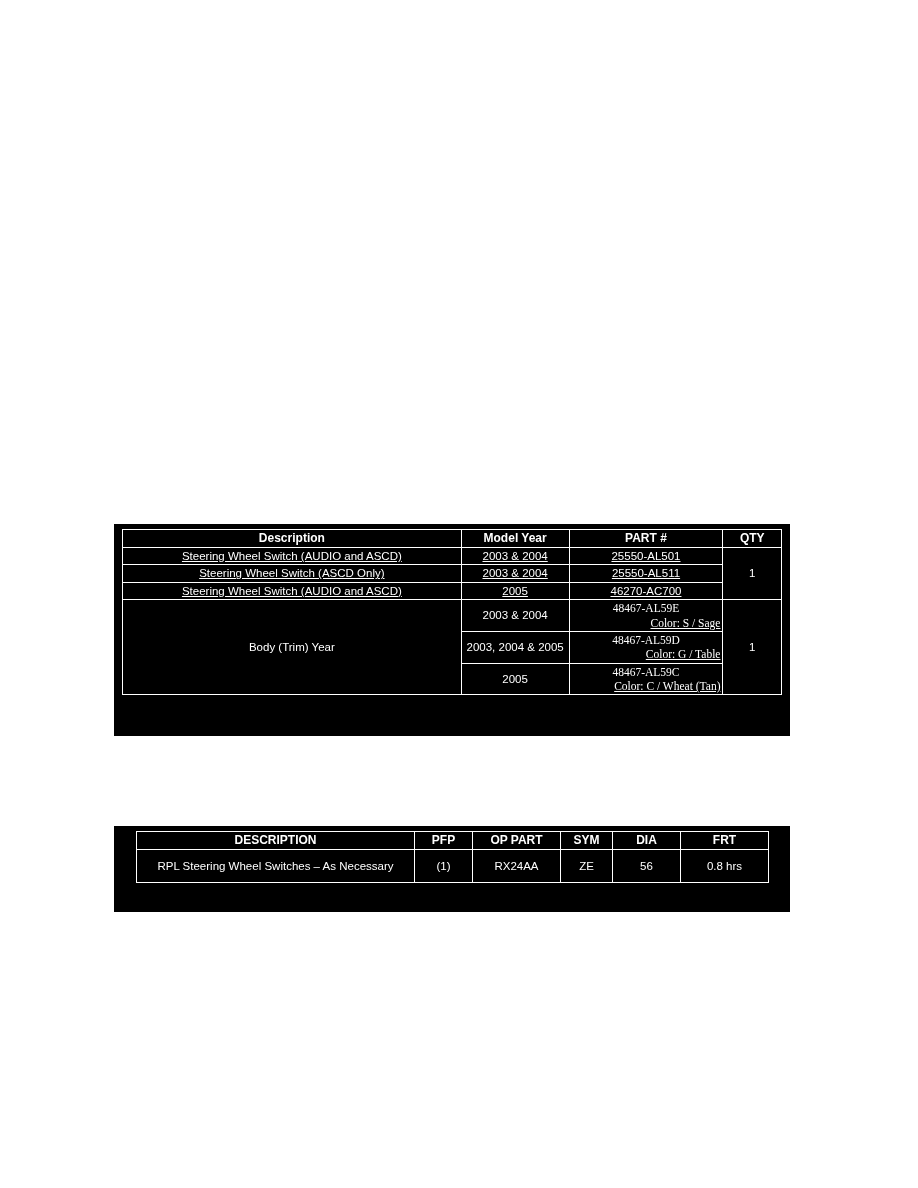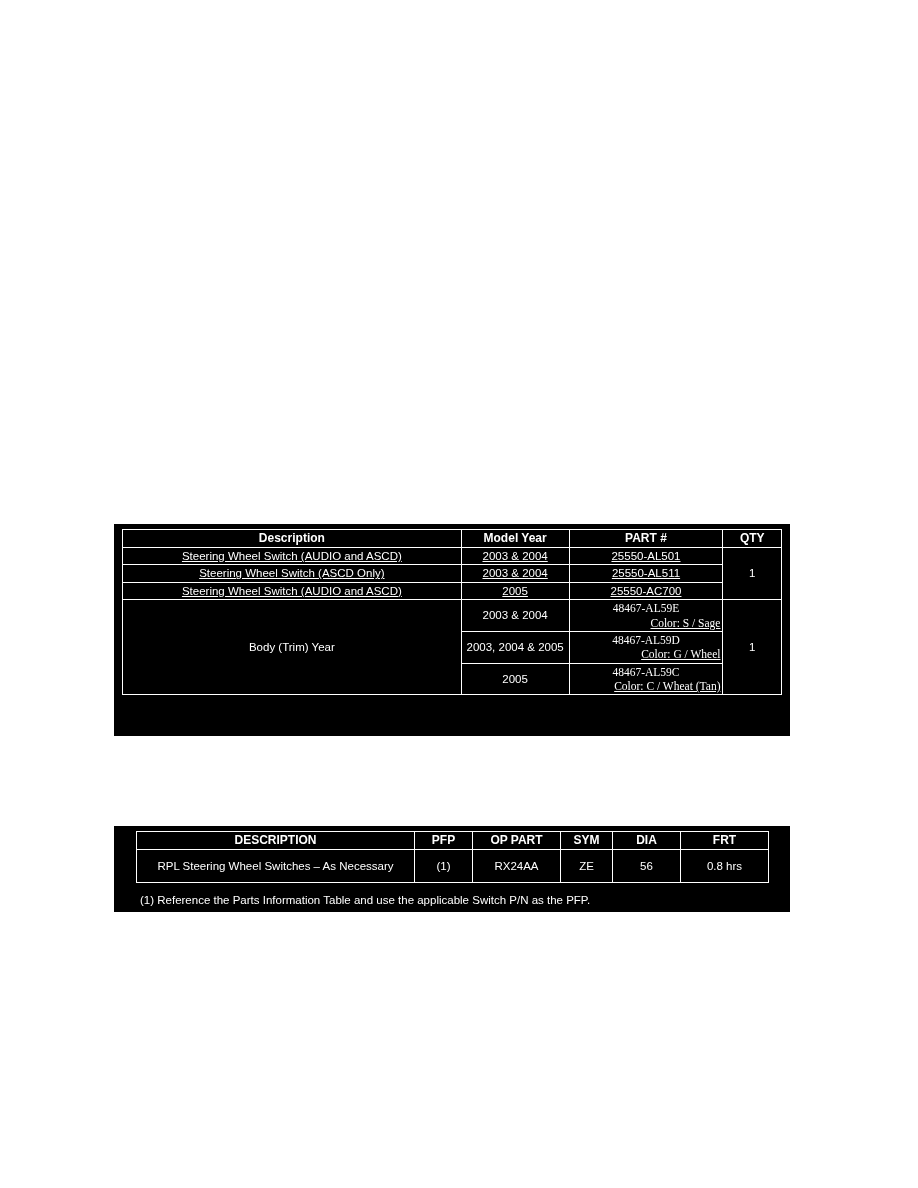--- a/index.html
+++ b/index.html
@@ -131,37 +131,37 @@
           <td rowspan="3">1</td>
         </tr>
         <tr>
           <td class="u desc-cell">Steering Wheel Switch (ASCD Only)</td>
           <td class="u">2003 &amp; 2004</td>
           <td class="u">25550-AL511</td>
         </tr>
         <tr>
           <td class="u desc-cell">Steering Wheel Switch (AUDIO and ASCD)</td>
           <td class="u">2005</td>
-          <td class="u">25550-AC700</td>
+          <td class="u">46270-AC700</td>
         </tr>
 
         <tr>
           <td rowspan="3" style="height:36px">Body (Trim) Year</td>
           <td>2003 &amp; 2004</td>
           <td class="cell-two-line">
             <span>48467-AL59E</span>
             <span class="u">Color: S / Sage</span>
           </td>
           <td rowspan="3">1</td>
         </tr>
         <tr>
           <td>2003, 2004 &amp; 2005</td>
           <td class="cell-two-line">
             <span>48467-AL59D</span>
-            <span class="u">Color: G / Wheel</span>
+            <span class="u">Color: G / Table</span>
           </td>
         </tr>
         <tr>
           <td>2005</td>
           <td class="cell-two-line">
             <span>48467-AL59C</span>
             <span class="u">Color: C / Wheat (Tan)</span>
           </td>
         </tr>
       </tbody>
@@ -192,16 +192,15 @@
         <tr>
           <td style="height:30px">RPL Steering Wheel Switches – As Necessary</td>
           <td>(1)</td>
           <td>RX24AA</td>
           <td>ZE</td>
           <td>56</td>
           <td>0.8 hrs</td>
         </tr>
       </tbody>
     </table>
-    <div class="labor-note">(1) Reference the Parts Information Table and use the applicable Switch P/N as the PFP.</div>
   </div>
 
 </div>
 
 </body></html>

